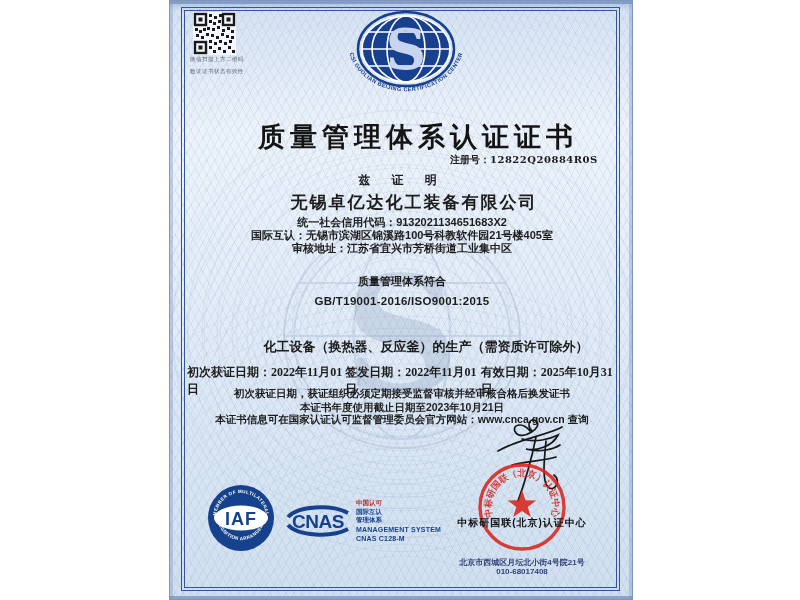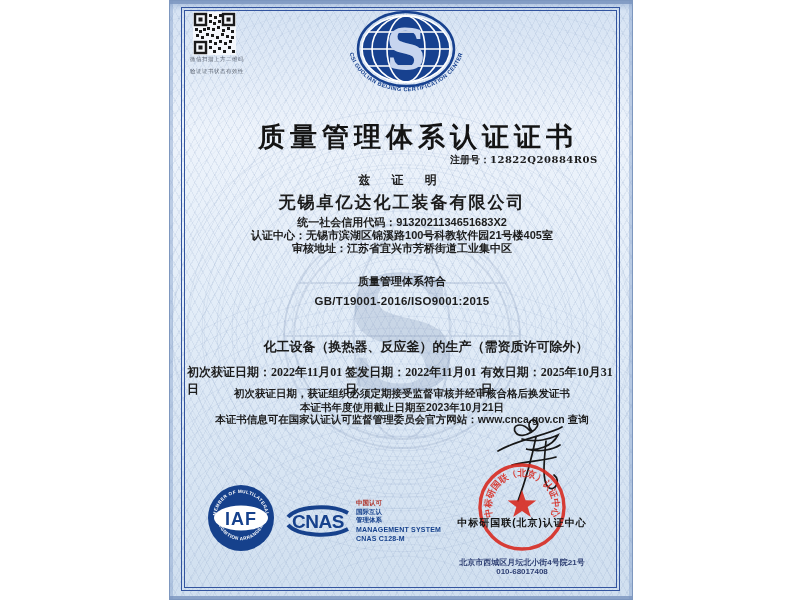--- a/index.html
+++ b/index.html
@@ -19,21 +19,21 @@
   .frame::after{content:"";position:absolute;inset:2px;border:1px solid #32549f;}
   svg.deco{position:absolute;left:0;top:0;}
   .abs{position:absolute;}
   .ctr{left:0;width:464px;text-align:center;}
   .b{font-weight:700;}
   .qr-cap{left:20px;width:120px;font-size:5.5px;color:#5a6270;letter-spacing:.5px;}
   .title{top:118px;font-size:27px;font-weight:700;letter-spacing:5px;color:#141414;margin-left:16px;}
   .regno{left:280px;top:152px;font-size:10px;}
   .regno .num{font-family:"DejaVu Serif","Liberation Serif",serif;font-weight:700;letter-spacing:.5px;}
   .certify{top:171px;font-size:12px;letter-spacing:9px;}
-  .company{top:190px;font-size:17px;letter-spacing:2px;}
+  .company{top:190px;font-size:17px;letter-spacing:2px;padding-left:12px;}
   .line11{font-size:11px;}
   .standard{top:294px;font-size:11.5px;letter-spacing:.3px;}
   .scope{top:337px;font-size:13px;padding-left:24px;}
   .dates{top:363px;left:0;width:464px;display:flex;justify-content:flex-end;
          padding:0 17px;box-sizing:border-box;font-size:12px;font-family:Liberation Serif, serif;}
   .note{font-size:10.5px;}
   .issuer-name{top:515px;left:212px;width:280px;text-align:center;font-size:10px;letter-spacing:1px;color:#111;}
   .cnas-cn{left:186px;top:498px;font-size:6.5px;line-height:8.6px;font-weight:700;color:#16418c;}
   .cnas-cn .red{color:#b03228;}
   .cnas-sys{left:186px;font-size:7px;font-weight:700;color:#16418c;letter-spacing:.2px;}
@@ -221,21 +221,21 @@
       </text>
     </svg>
 
     <div class="abs ctr title">质量管理体系认证证书</div>
     <div class="abs regno b">
       <span>注册号：</span><span class="num">12822Q20884R0S</span>
     </div>
     <div class="abs ctr b certify">兹 证 明</div>
     <div class="abs ctr b company">无锡卓亿达化工装备有限公司</div>
     <div class="abs ctr b line11" style="top:214px;">统一社会信用代码：9132021134651683X2</div>
-    <div class="abs ctr b line11" style="top:227px;">认证中心：无锡市滨湖区锦溪路100号科教软件园21号楼405室</div>
+    <div class="abs ctr b line11" style="top:227px;">国际互认：无锡市滨湖区锦溪路100号科教软件园21号楼405室</div>
     <div class="abs ctr b line11" style="top:240px;">审核地址：江苏省宜兴市芳桥街道工业集中区</div>
 
     <div class="abs ctr b line11" style="top:273px;">质量管理体系符合</div>
     <div class="abs ctr b standard">GB/T19001-2016/ISO9001:2015</div>
     <div class="abs ctr b scope">化工设备（换热器、反应釜）的生产（需资质许可除外）</div>
 
     <div class="abs dates b">
       <span>初次获证日期：2022年11月01日</span>
       <span>签发日期：2022年11月01日</span>
       <span>有效日期：2025年10月31日</span>

